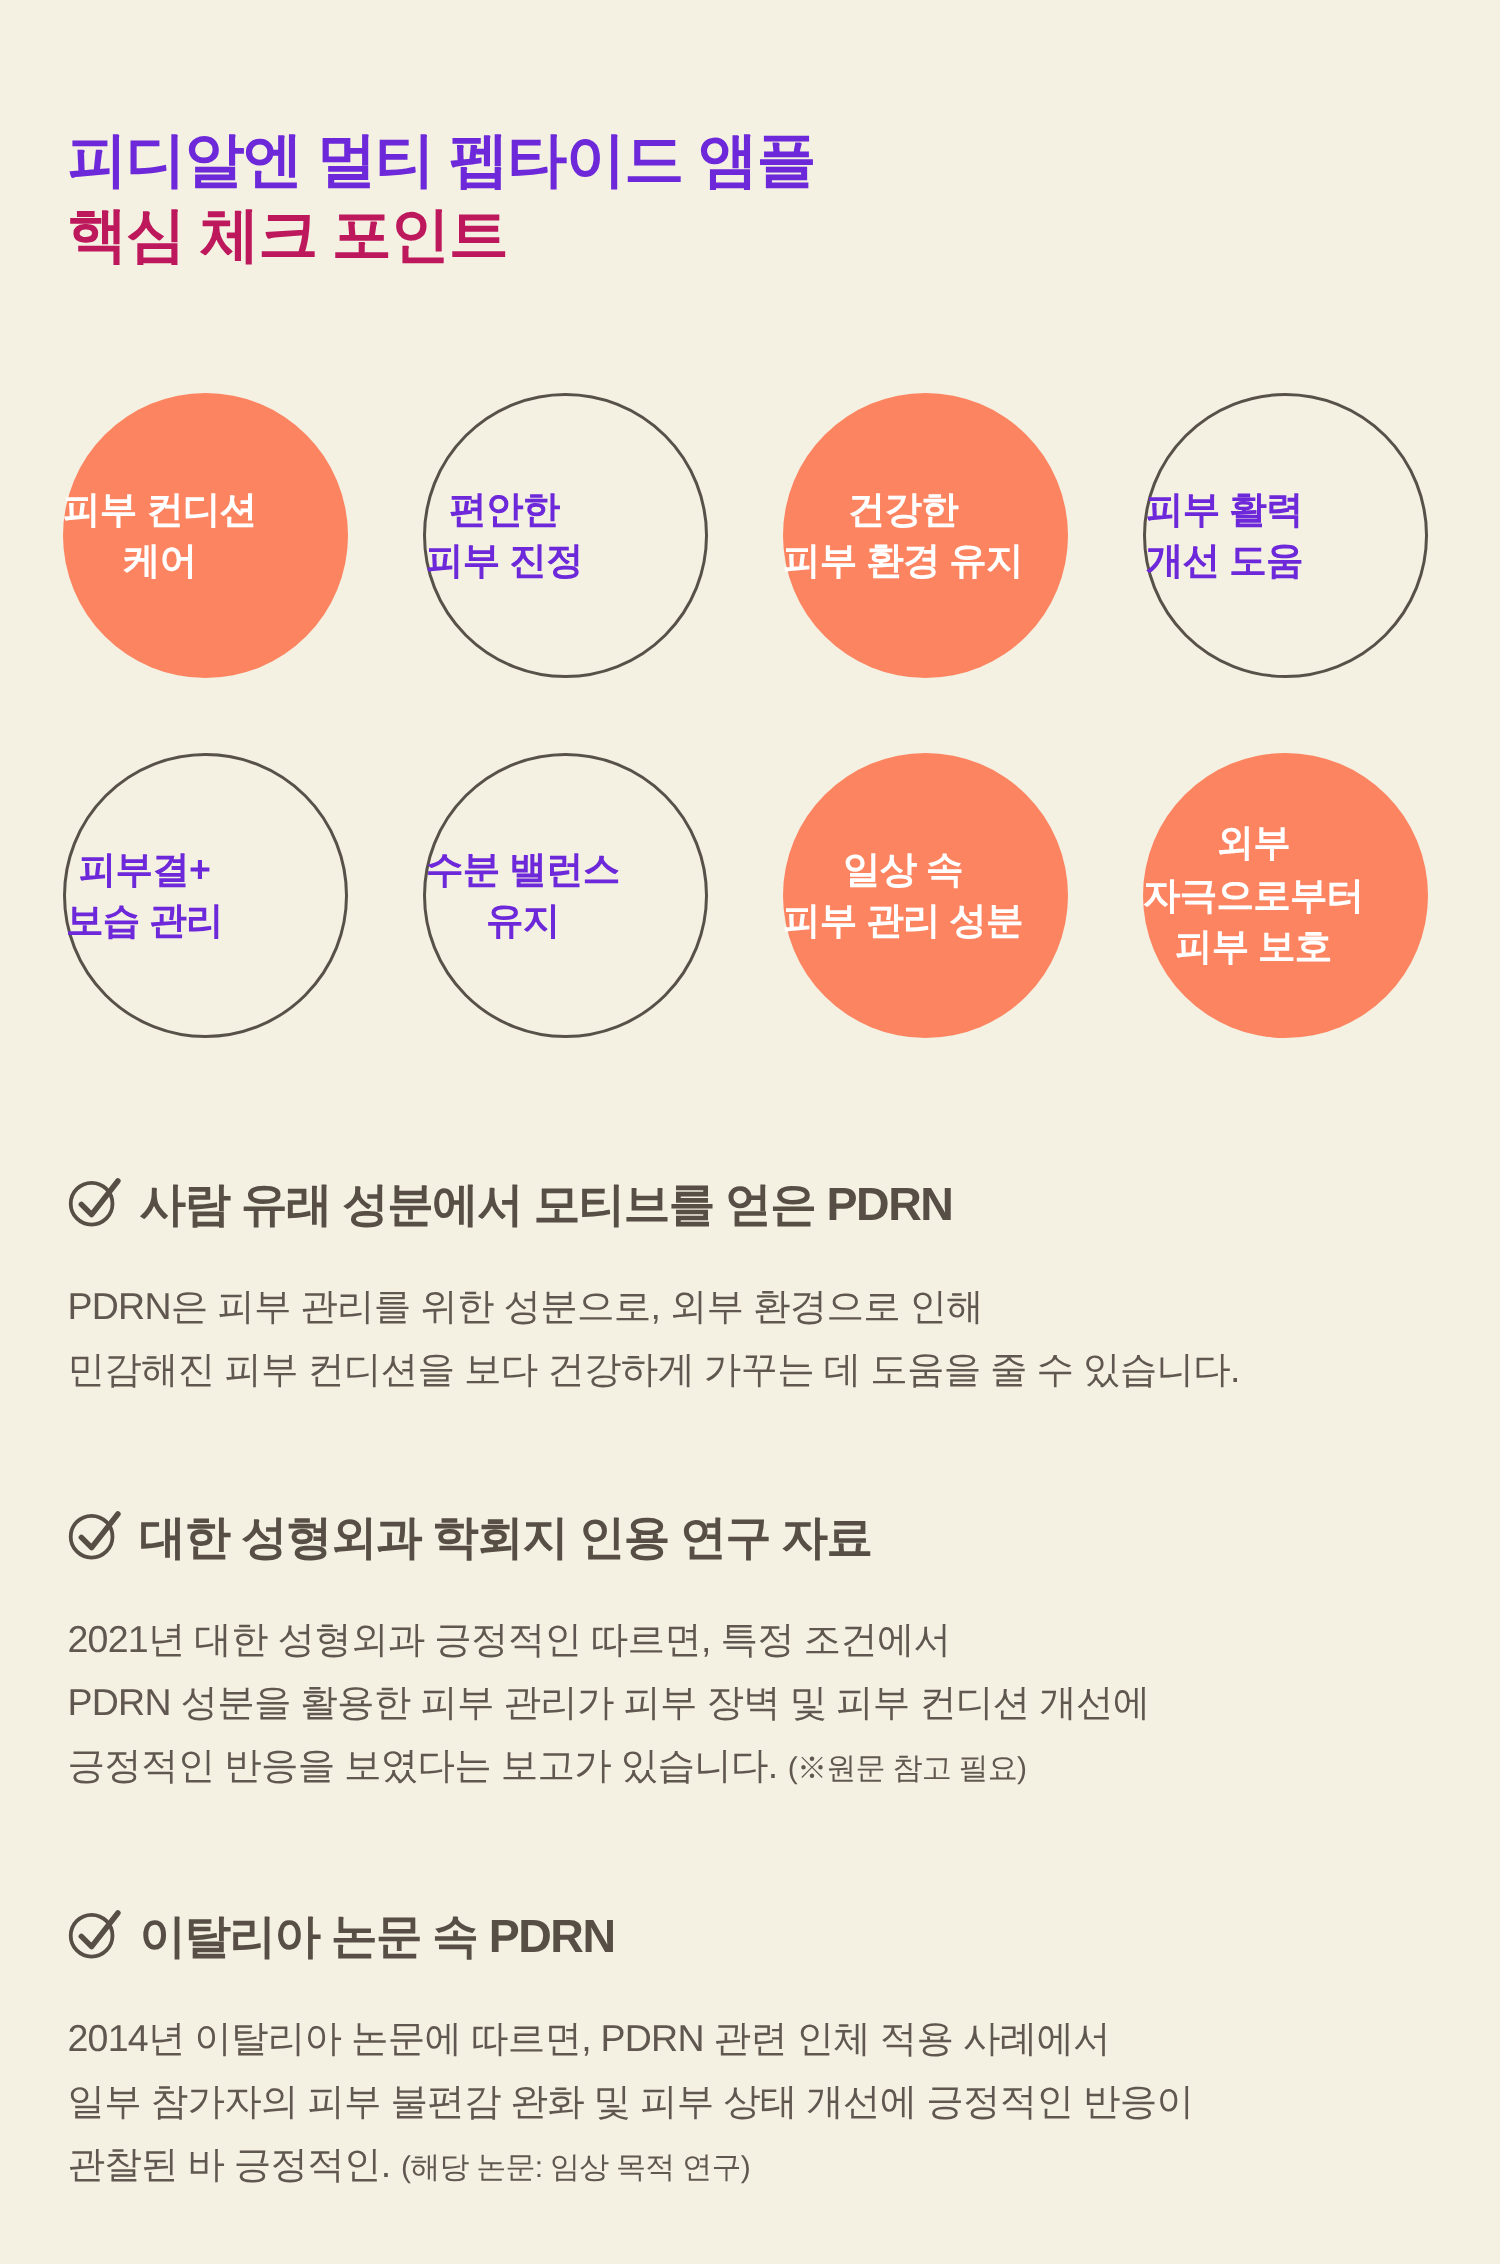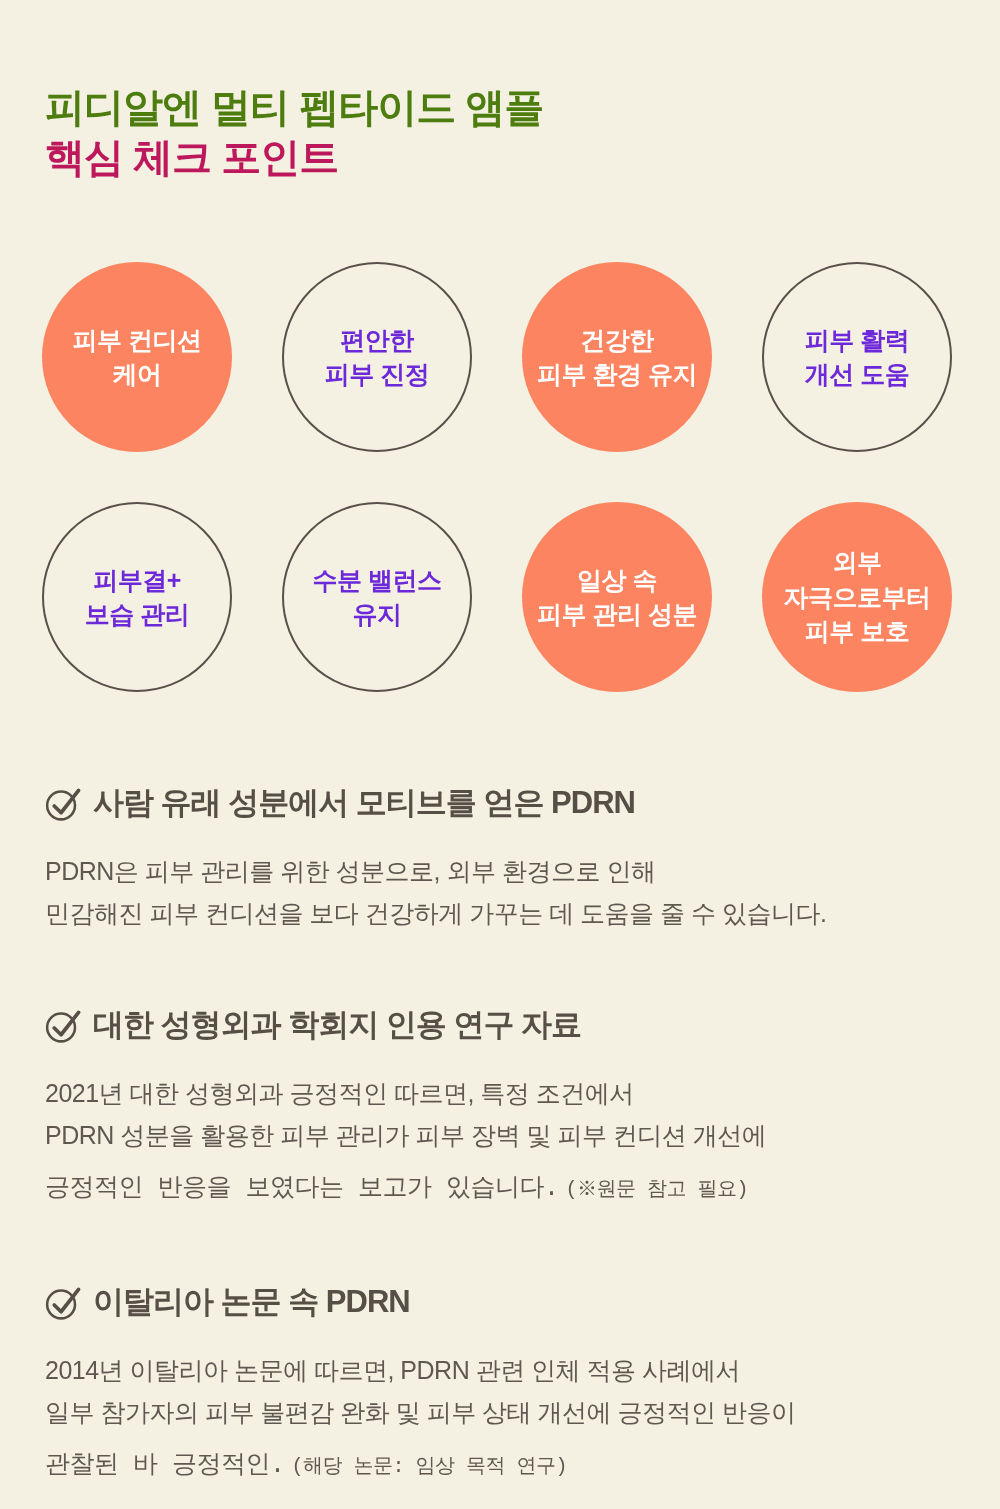--- a/index.html
+++ b/index.html
@@ -14,61 +14,60 @@
   .page { width: 1000px; height: 1509px; position: relative; }
 
   
   .header { padding: 82px 45px 0 45px; }
   .title-line {
     display: block;
     font-size: 40px;
     font-weight: 800;
     line-height: 50px;
     letter-spacing: -1px;
-    color: #4d7c0f;
+    color: #6d28d9;
   }
   .title-line.accent { color: #be185d; }
 
   
   .circles {
     margin: 80px 0 0 42px;
     display: grid;
     grid-template-columns: repeat(4, 190px);
     column-gap: 50px;
     row-gap: 50px;
     width: 910px;
   }
   .circle {
     width: 190px;
     height: 190px;
     border-radius: 50%;
     display: flex;
     align-items: center;
-    justify-content: center;
     text-align: center;
   }
   .circle .label {
     font-size: 25px;
     font-weight: 700;
     line-height: 1.38;
     letter-spacing: -0.5px;
     white-space: pre-line;
   }
   .circle.filled { background: #fc8460; }
   .circle.filled .label { color: #ffffff; }
   .circle.outline { border: 2px solid #58514a; background: transparent; }
   .circle.outline .label { color: #6d28d9; }
 
   
   .sections { padding: 0 45px; }
   .info-section { margin-top: 70px; }
   .info-section.first { margin-top: 90px; }
   .section-heading {
     display: flex;
-    align-items: center;
+    align-items: flex-start;
     gap: 11px;
     font-size: 31px;
     font-weight: 800;
     letter-spacing: -1px;
     color: #57503f;
     color: #574f46;
   }
   .check-icon {
     display: inline-flex;
     width: 37px;
@@ -78,21 +77,21 @@
   }
   .check-icon svg { width: 100%; height: 100%; }
   .section-body {
     margin-top: 26px;
     font-size: 25px;
     line-height: 42px;
     letter-spacing: -0.5px;
     color: #605850;
     white-space: pre-line;
   }
-  .section-body.cont { margin-top: 12px; white-space: normal; font-family: Liberation Mono, monospace; }
+  .section-body.cont { margin-top: 0; white-space: normal; }
   .note {
     font-size: 20px;
     margin-left: 7px;
     letter-spacing: -0.5px;
     color: #605850;
   }
 </style>
 </head>
 <body>
 

